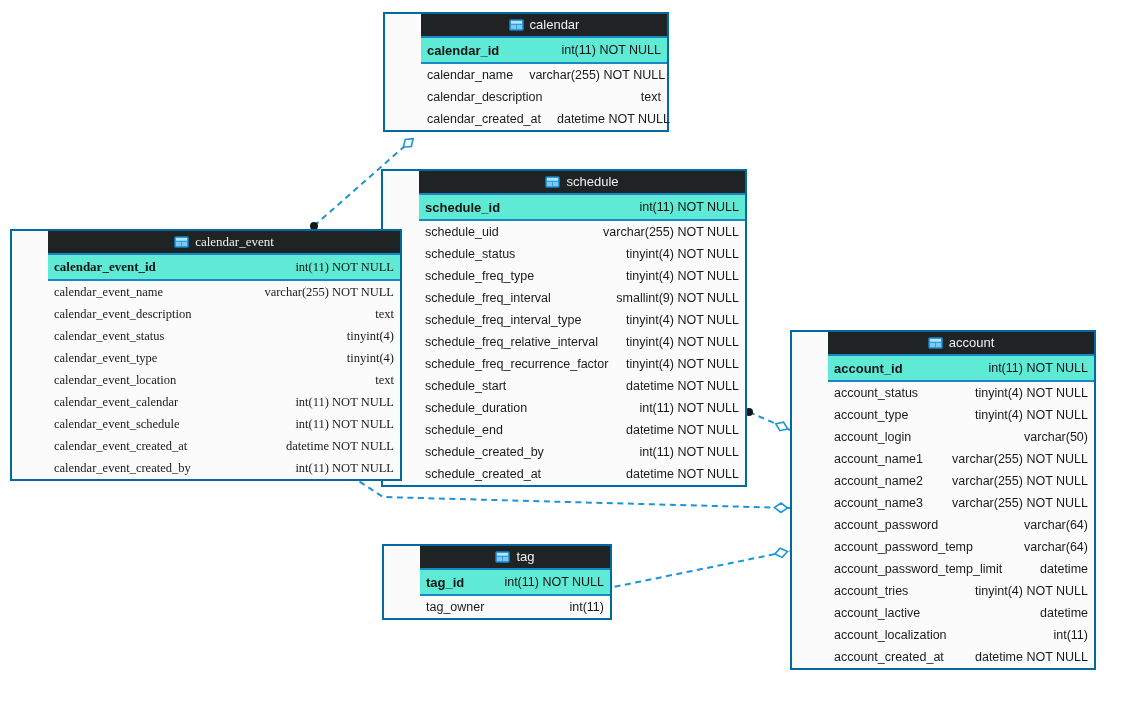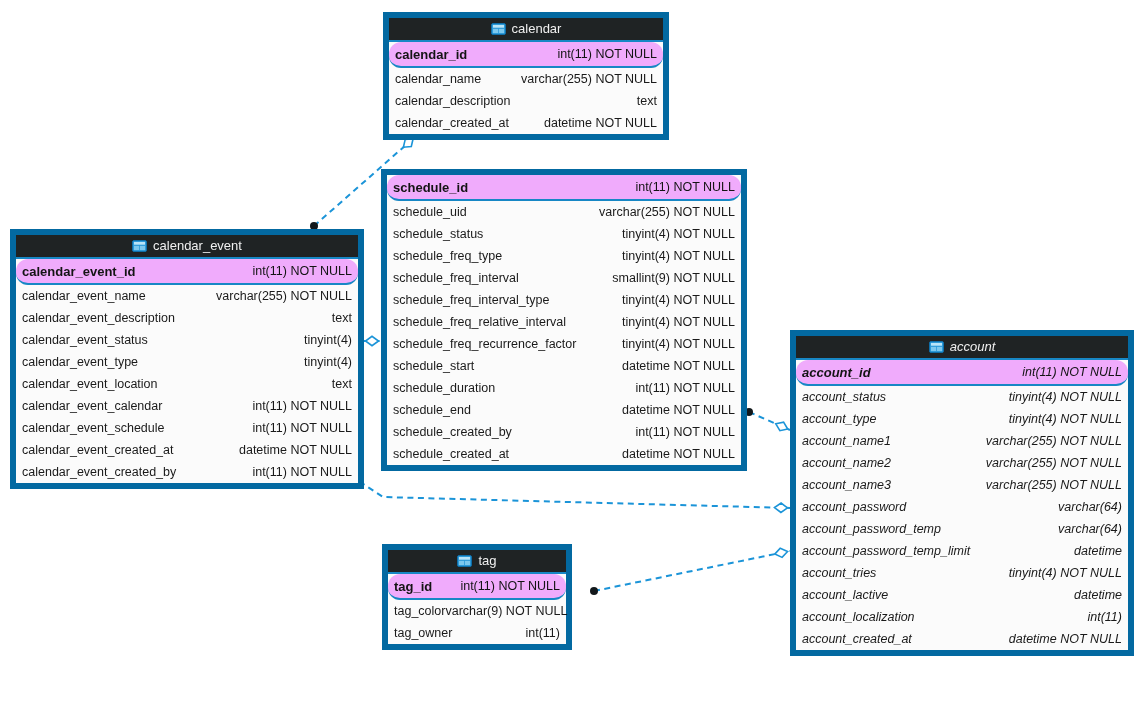--- a/index.html
+++ b/index.html
@@ -5,36 +5,36 @@
   html,body{margin:0;padding:0;}
   body{
     width:1144px;height:707px;position:relative;background:#ffffff;
     font-family:"Liberation Sans","DejaVu Sans",sans-serif;
     overflow:hidden;
   }
   #canvas{position:absolute;inset:0;}
   #rel-layer{position:absolute;left:0;top:0;z-index:1;}
   .db-table{
     position:absolute;z-index:2;box-sizing:border-box;
-    border:6px solid #0369a1;background:#fbfbfb;
+    border:2px solid #0369a1;background:#fbfbfb;padding-left:36px;
   }
   .thead{
     height:24px;background:#1f2324;border-bottom:2px solid #1787c5;
     display:flex;align-items:center;justify-content:center;gap:6px;
     box-sizing:border-box;
   }
   .thead .ttl{color:#f0f0f0;font-size:13px;line-height:22px;white-space:nowrap;}
   .pk-row{
     height:26px;border-bottom:2px solid #1787c5;box-sizing:border-box;
     display:flex;justify-content:space-between;align-items:center;
-    font-size:13px;font-weight:bold;color:#141414;background:#f0abfc;border-radius:12px;
+    font-size:13px;font-weight:bold;color:#141414;background:#5eead4;
   }
   .col-row{
     height:22px;display:flex;justify-content:space-between;align-items:center;
-    font-size:12.5px;color:#1a1a1a;background:#fbfbfb;
+    font-size:12.5px;color:#1a1a1a;background:#fbfbfb;gap:16px;
   }
   .cname{padding-left:6px;white-space:nowrap;}
   .ctype{padding-right:6px;white-space:nowrap;}
   .ticon{display:flex;align-items:center;}
 </style>
 </head>
 <body>
 
 <div id="canvas">
   <svg id="rel-layer" width="1144" height="707">
@@ -87,20 +87,31 @@
       <div class="col-row">
         <span class="cname">calendar_description</span>
         <span class="ctype">text</span>
       </div>
       <div class="col-row">
         <span class="cname">calendar_created_at</span>
         <span class="ctype">datetime NOT NULL</span>
       </div>
     </div>
     <div class="db-table" style="left: 381px; top: 169px; width: 366px;">
+      <div class="thead">
+        <span class="ticon">
+          <svg width="15" height="12" viewBox="0 0 15 12">
+            <rect x="0.5" y="0.5" width="14" height="11" rx="1.5" fill="#2d9ad8" stroke="#0f6ea8"></rect>
+            <rect x="2" y="2" width="11" height="2.7" fill="#b9e4f8"></rect>
+            <rect x="2" y="5.9" width="5.1" height="4.1" fill="#7cc8ee"></rect>
+            <rect x="7.9" y="5.9" width="5.1" height="4.1" fill="#7cc8ee"></rect>
+          </svg>
+        </span>
+        <span class="ttl">schedule</span>
+      </div>
       <div class="pk-row">
         <span class="cname">schedule_id</span>
         <span class="ctype" style="font-weight: normal; font-size: 12.5px;">int(11) NOT NULL</span>
       </div>
       <div class="col-row">
         <span class="cname">schedule_uid</span>
         <span class="ctype">varchar(255) NOT NULL</span>
       </div>
       <div class="col-row">
         <span class="cname">schedule_status</span>
@@ -140,21 +151,21 @@
       </div>
       <div class="col-row">
         <span class="cname">schedule_created_by</span>
         <span class="ctype">int(11) NOT NULL</span>
       </div>
       <div class="col-row">
         <span class="cname">schedule_created_at</span>
         <span class="ctype">datetime NOT NULL</span>
       </div>
     </div>
-    <div class="db-table" style="left: 10px; top: 229px; width: 354px;">
+    <div class="db-table" style="left: 10px; top: 229px; width: 392px; font-family: Liberation Serif, serif;">
       <div class="thead">
         <span class="ticon">
           <svg width="15" height="12" viewBox="0 0 15 12">
             <rect x="0.5" y="0.5" width="14" height="11" rx="1.5" fill="#2d9ad8" stroke="#0f6ea8"></rect>
             <rect x="2" y="2" width="11" height="2.7" fill="#b9e4f8"></rect>
             <rect x="2" y="5.9" width="5.1" height="4.1" fill="#7cc8ee"></rect>
             <rect x="7.9" y="5.9" width="5.1" height="4.1" fill="#7cc8ee"></rect>
           </svg>
         </span>
         <span class="ttl">calendar_event</span>
@@ -193,21 +204,21 @@
       </div>
       <div class="col-row">
         <span class="cname">calendar_event_created_at</span>
         <span class="ctype">datetime NOT NULL</span>
       </div>
       <div class="col-row">
         <span class="cname">calendar_event_created_by</span>
         <span class="ctype">int(11) NOT NULL</span>
       </div>
     </div>
-    <div class="db-table" style="left: 790px; top: 330px; width: 344px; font-style: italic;">
+    <div class="db-table" style="left: 790px; top: 330px; width: 306px;">
       <div class="thead">
         <span class="ticon">
           <svg width="15" height="12" viewBox="0 0 15 12">
             <rect x="0.5" y="0.5" width="14" height="11" rx="1.5" fill="#2d9ad8" stroke="#0f6ea8"></rect>
             <rect x="2" y="2" width="11" height="2.7" fill="#b9e4f8"></rect>
             <rect x="2" y="5.9" width="5.1" height="4.1" fill="#7cc8ee"></rect>
             <rect x="7.9" y="5.9" width="5.1" height="4.1" fill="#7cc8ee"></rect>
           </svg>
         </span>
         <span class="ttl">account</span>
@@ -216,20 +227,24 @@
         <span class="cname">account_id</span>
         <span class="ctype" style="font-weight: normal; font-size: 12.5px;">int(11) NOT NULL</span>
       </div>
       <div class="col-row">
         <span class="cname">account_status</span>
         <span class="ctype">tinyint(4) NOT NULL</span>
       </div>
       <div class="col-row">
         <span class="cname">account_type</span>
         <span class="ctype">tinyint(4) NOT NULL</span>
+      </div>
+      <div class="col-row">
+        <span class="cname">account_login</span>
+        <span class="ctype">varchar(50)</span>
       </div>
       <div class="col-row">
         <span class="cname">account_name1</span>
         <span class="ctype">varchar(255) NOT NULL</span>
       </div>
       <div class="col-row">
         <span class="cname">account_name2</span>
         <span class="ctype">varchar(255) NOT NULL</span>
       </div>
       <div class="col-row">
@@ -258,38 +273,34 @@
       </div>
       <div class="col-row">
         <span class="cname">account_localization</span>
         <span class="ctype">int(11)</span>
       </div>
       <div class="col-row">
         <span class="cname">account_created_at</span>
         <span class="ctype">datetime NOT NULL</span>
       </div>
     </div>
-    <div class="db-table" style="left: 382px; top: 544px; width: 190px;">
+    <div class="db-table" style="left: 382px; top: 544px; width: 230px;">
       <div class="thead">
         <span class="ticon">
           <svg width="15" height="12" viewBox="0 0 15 12">
             <rect x="0.5" y="0.5" width="14" height="11" rx="1.5" fill="#2d9ad8" stroke="#0f6ea8"></rect>
             <rect x="2" y="2" width="11" height="2.7" fill="#b9e4f8"></rect>
             <rect x="2" y="5.9" width="5.1" height="4.1" fill="#7cc8ee"></rect>
             <rect x="7.9" y="5.9" width="5.1" height="4.1" fill="#7cc8ee"></rect>
           </svg>
         </span>
         <span class="ttl">tag</span>
       </div>
       <div class="pk-row">
         <span class="cname">tag_id</span>
         <span class="ctype" style="font-weight: normal; font-size: 12.5px;">int(11) NOT NULL</span>
-      </div>
-      <div class="col-row">
-        <span class="cname">tag_color</span>
-        <span class="ctype">varchar(9) NOT NULL</span>
       </div>
       <div class="col-row">
         <span class="cname">tag_owner</span>
         <span class="ctype">int(11)</span>
       </div>
     </div>
   </div>
 
 </body></html>

